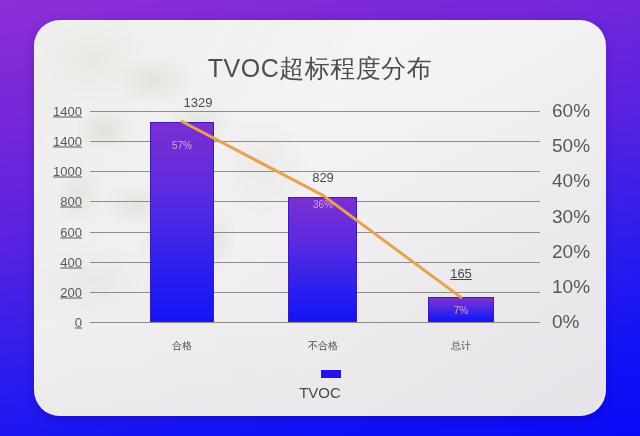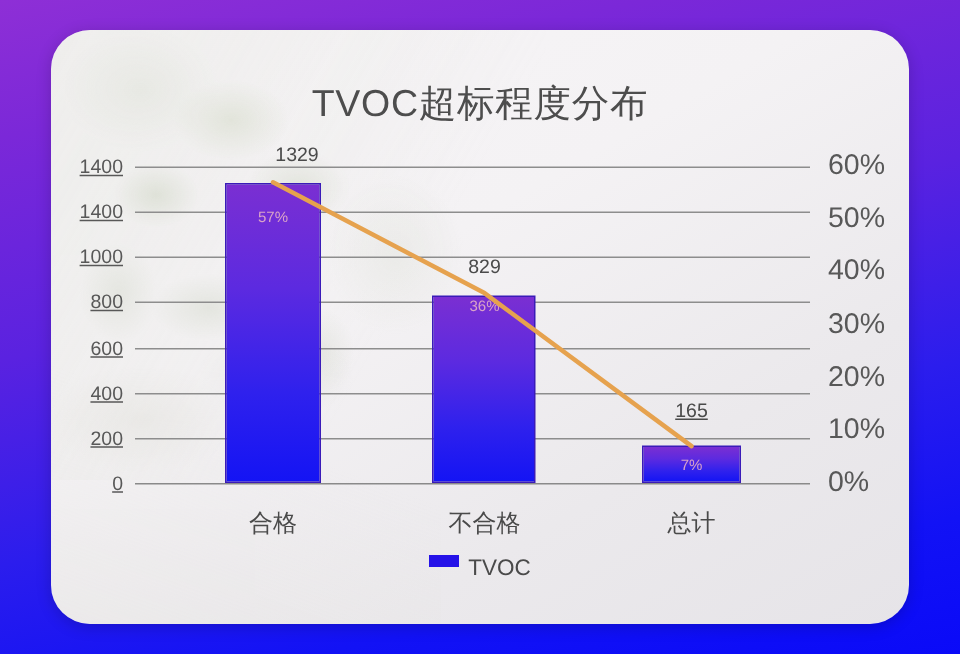--- a/index.html
+++ b/index.html
@@ -148,43 +148,44 @@
     transform: translateX(-50%);
     font-size: 10px;
     color: #d9a3c8;
     white-space: nowrap;
   }
 
   
   .xtick {
     position: absolute;
     transform: translateX(-50%);
-    font-size: 16px;
+    font-size: 10px;
     color: #4a4a4a;
     white-space: nowrap;
   }
 
   
   #legend {
     position: absolute;
     left: 0;
     top: 350px;
     width: 572px;
     display: flex;
     justify-content: center;
     align-items: center;
     gap: 16px;
   }
   .legend-item {
     display: flex;
-    align-items: flex-start;
+    align-items: flex-end;
     gap: 6px;
     font-size: 15px;
     color: #4a4a4a;
     white-space: nowrap;
+    flex-direction: column;
   }
   .swatch-bar {
     width: 20px;
     height: 8px;
     background: #2512e8;
   }
   .swatch-line {
     width: 24px;
     height: 3px;
     background: #e6a24e;

